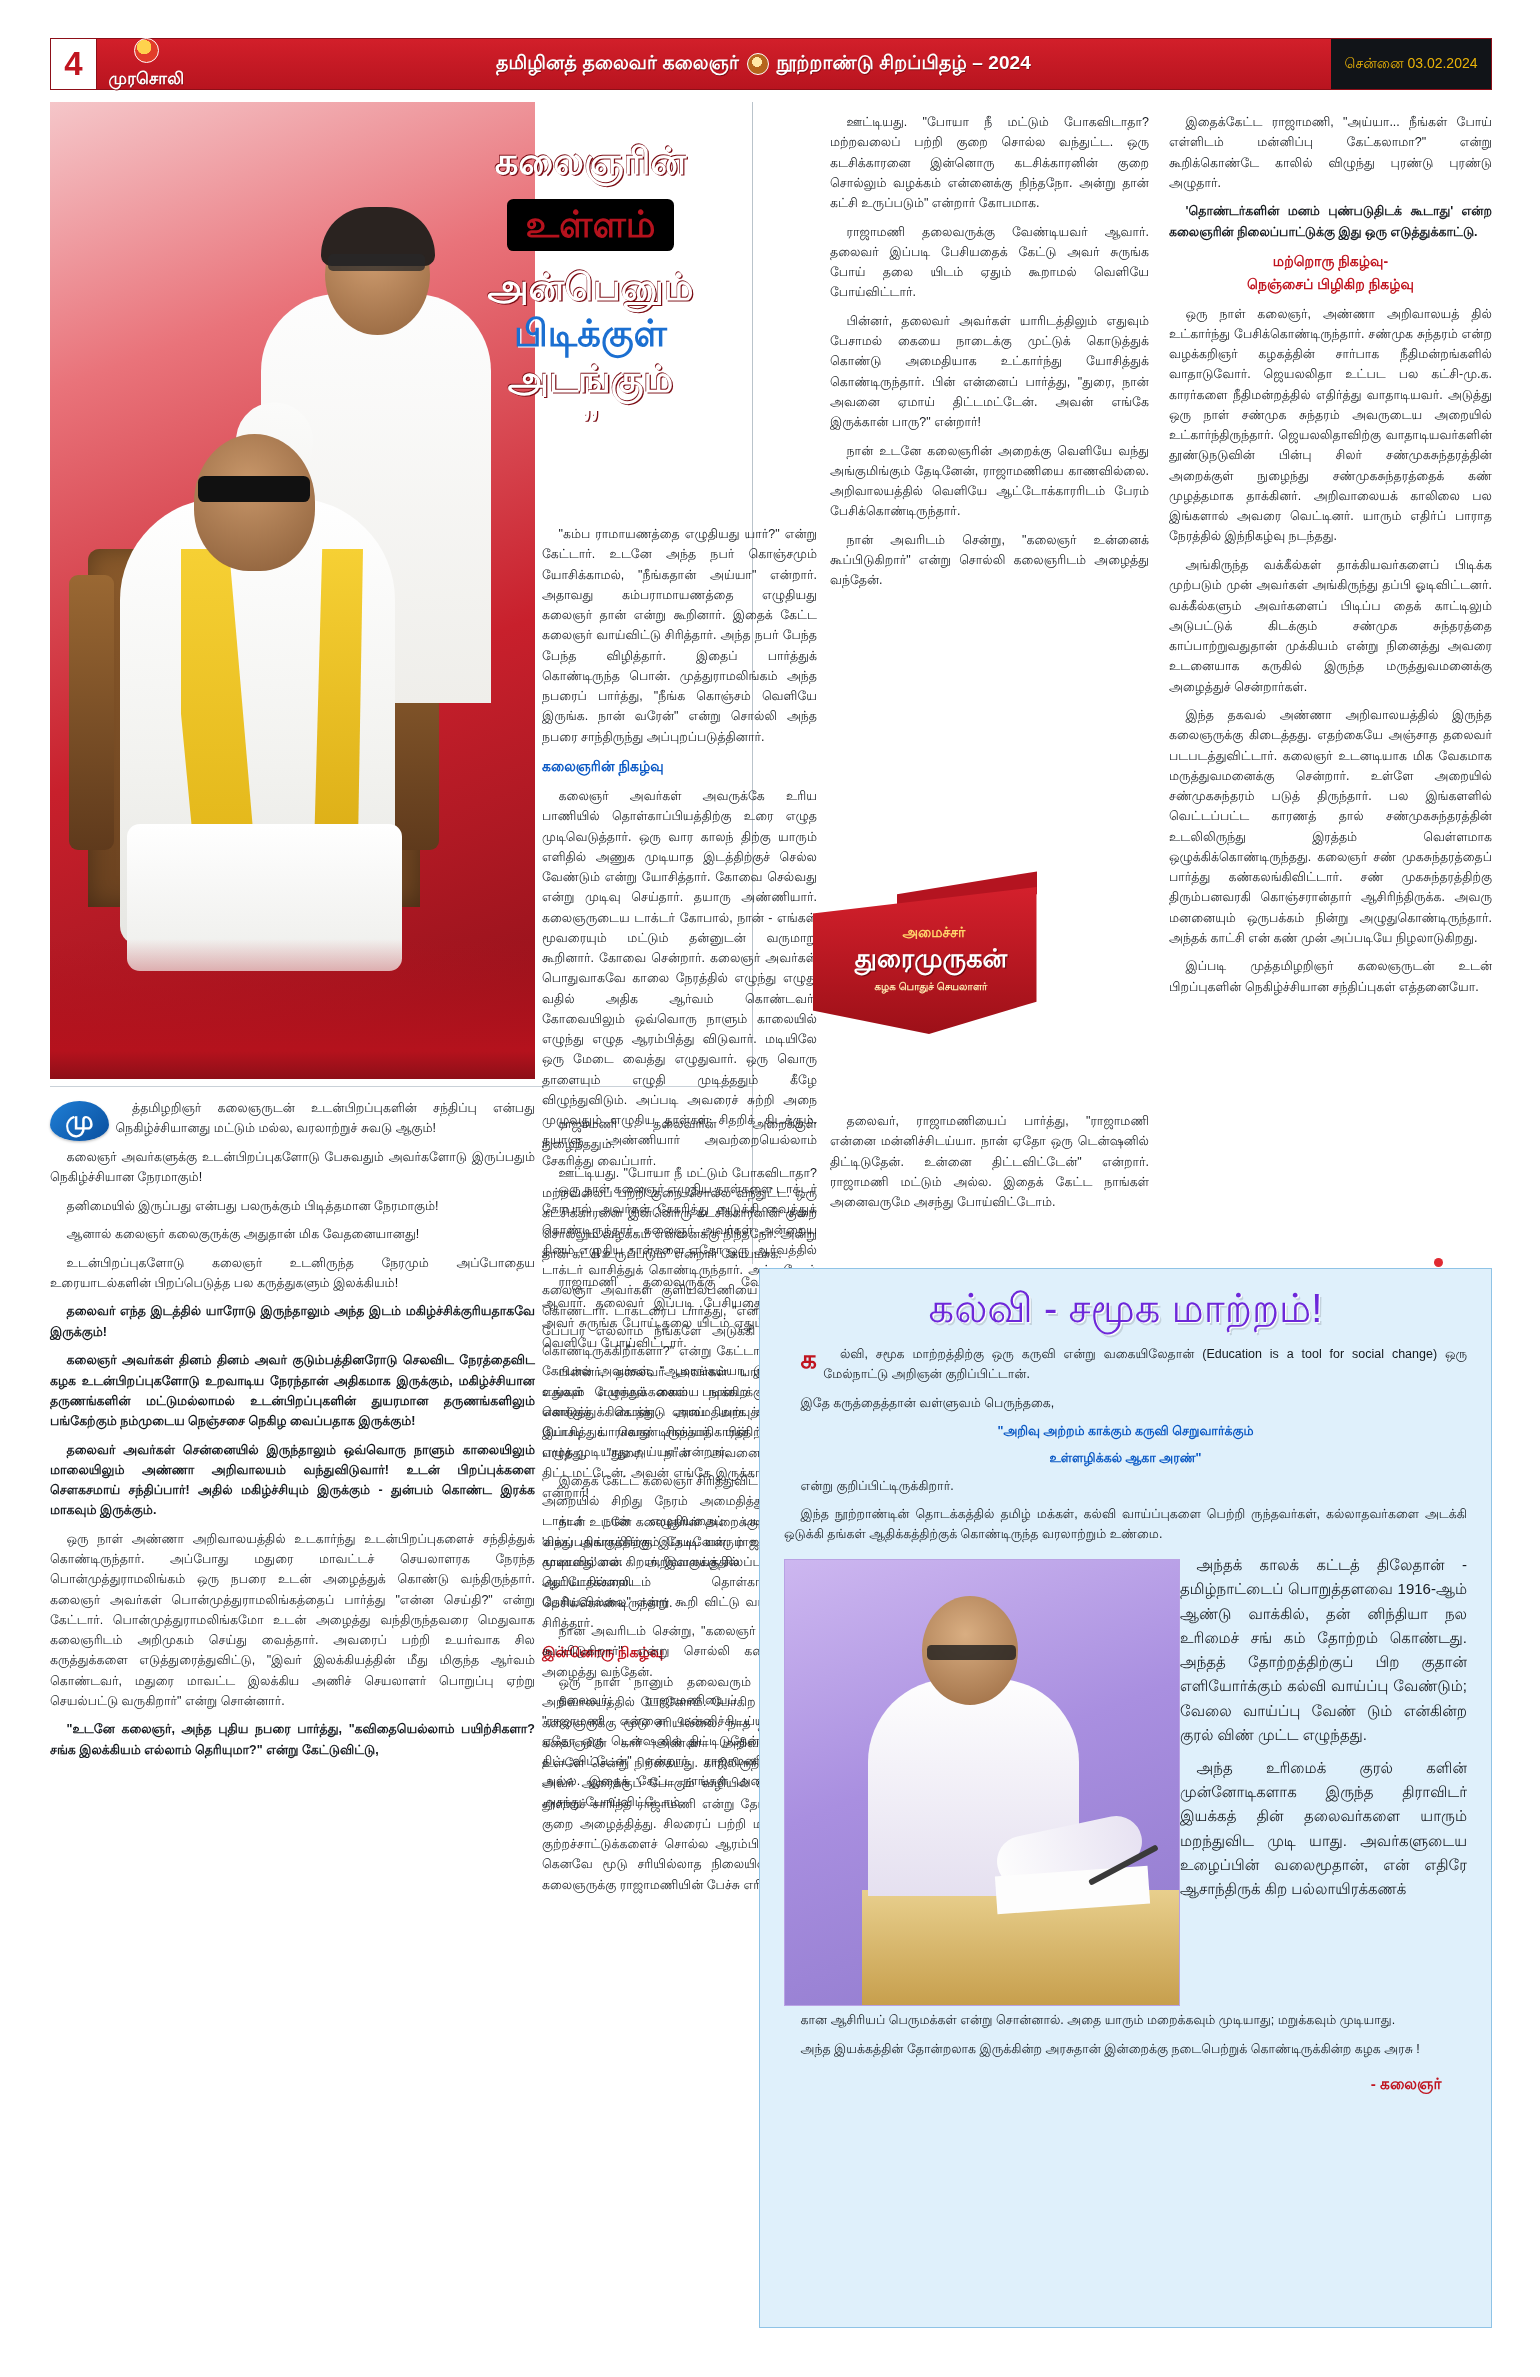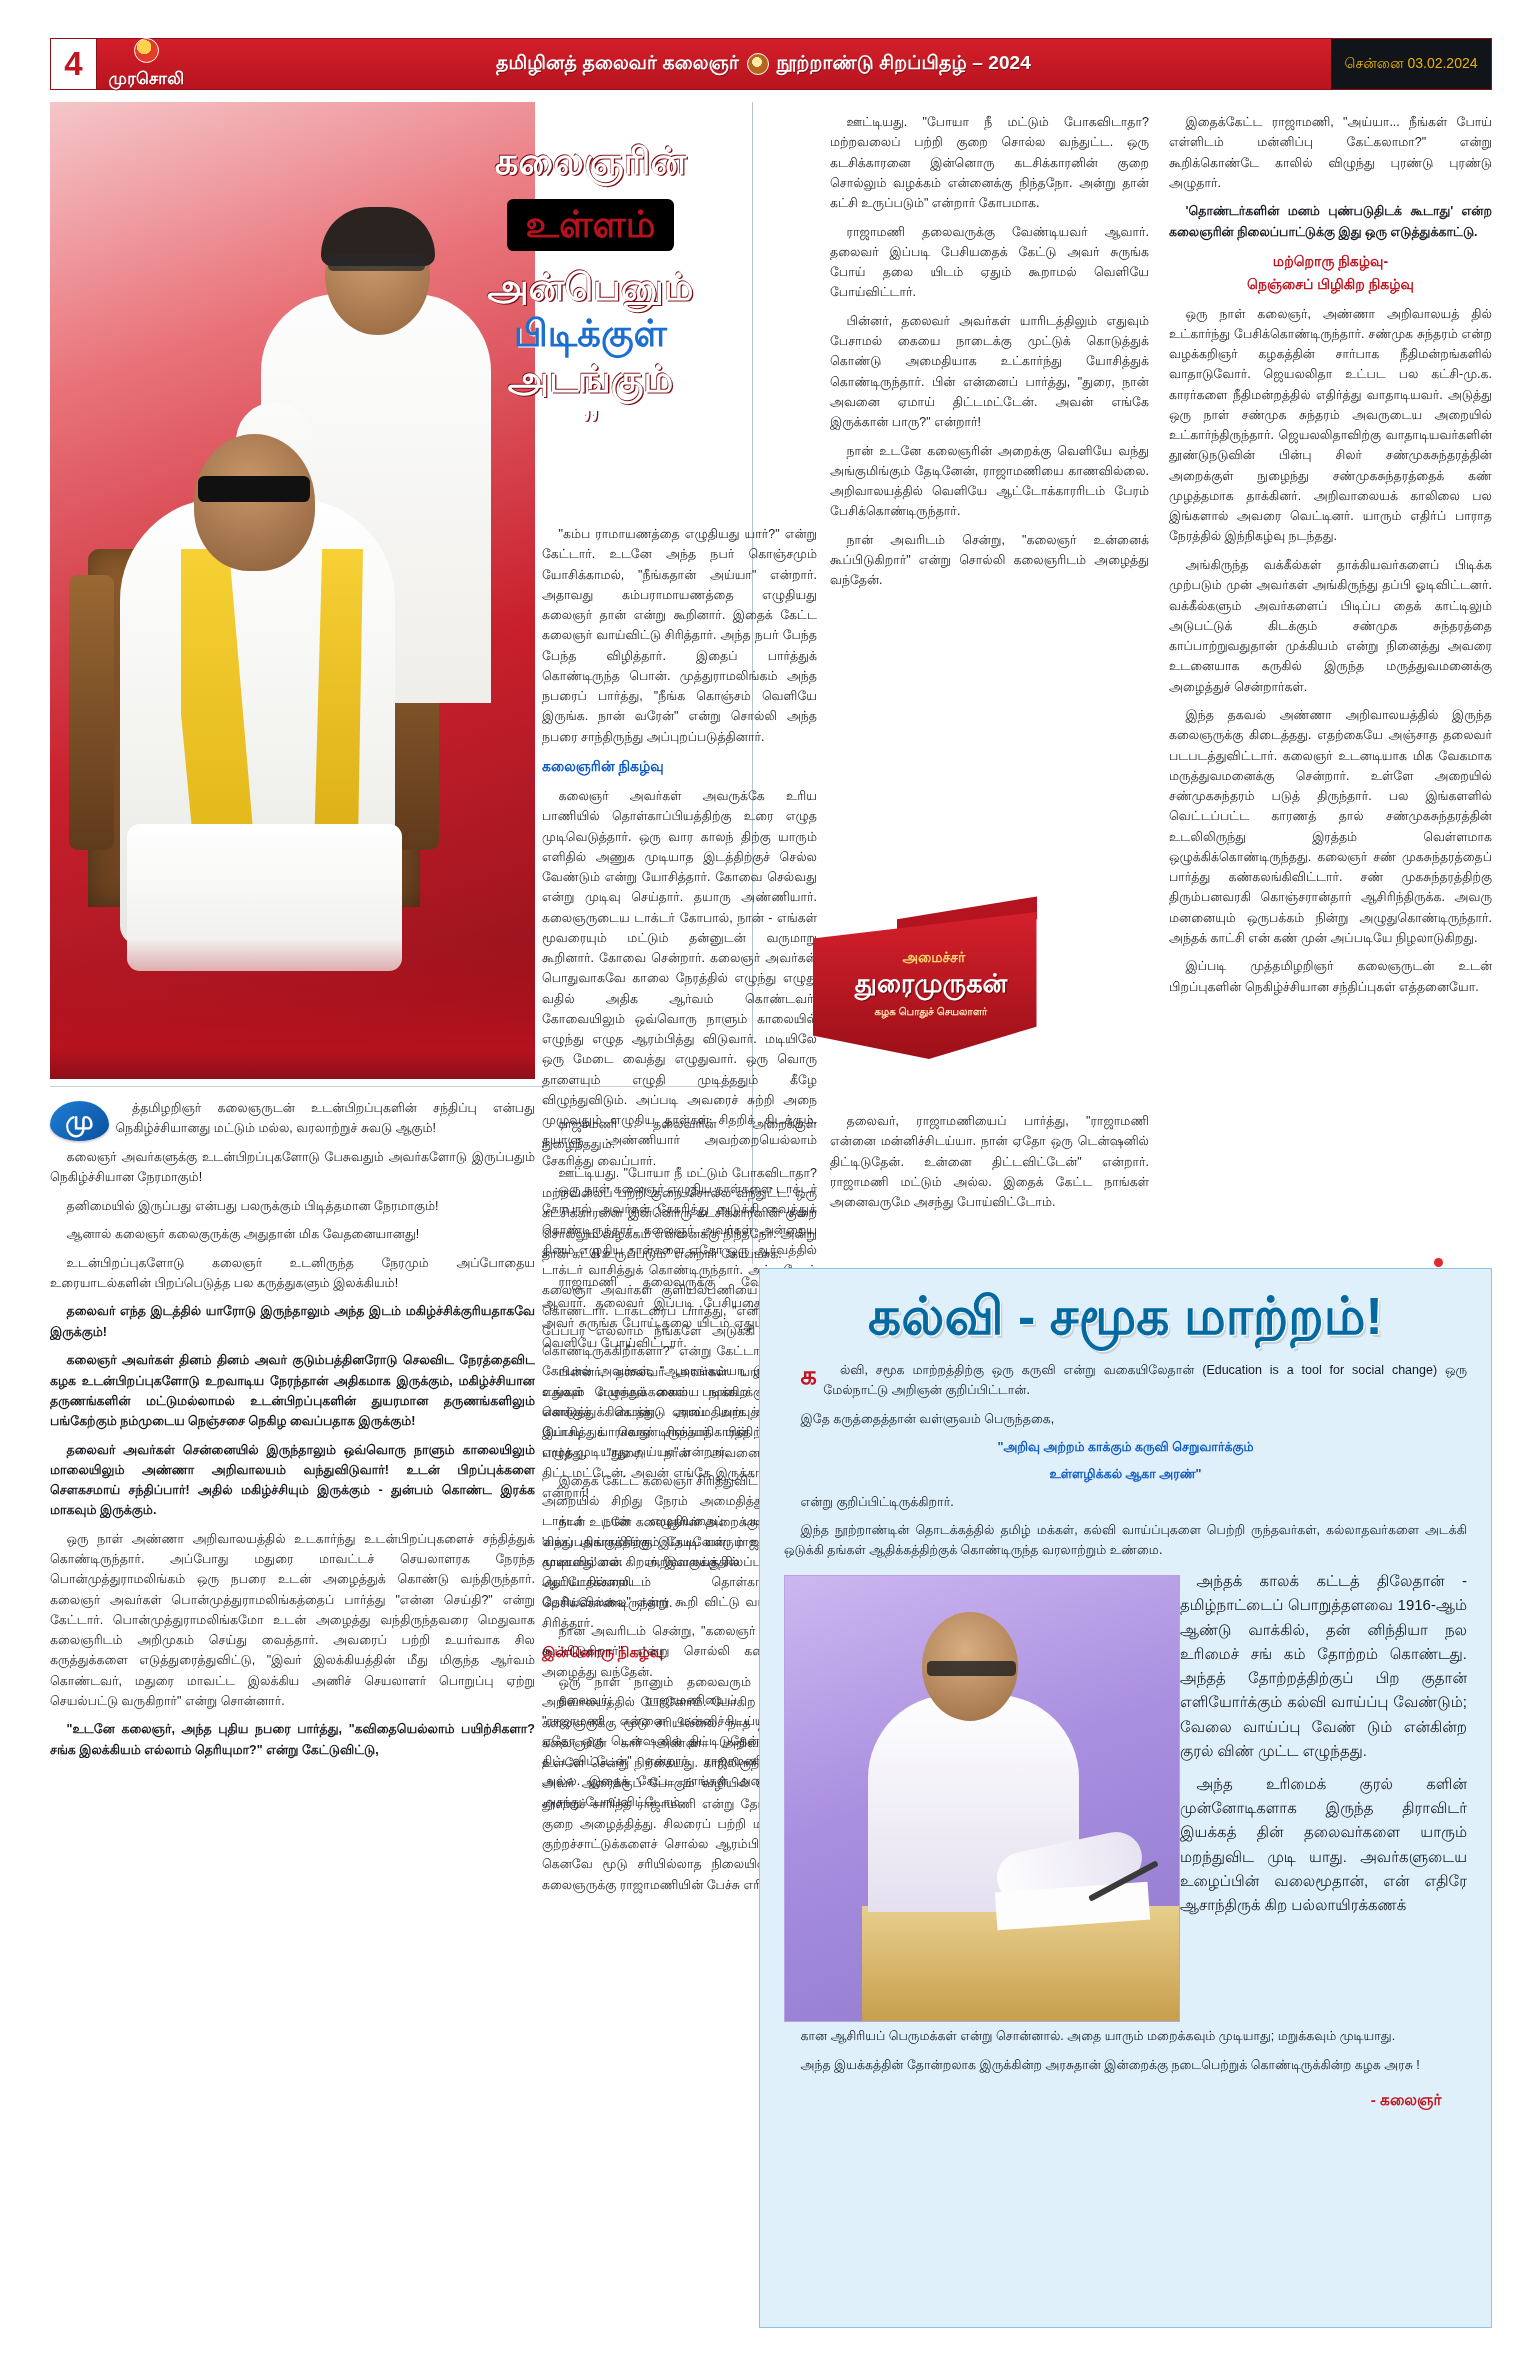--- a/index.html
+++ b/index.html
@@ -244,21 +244,21 @@
     width: 59px; height: 40px;
     background: linear-gradient(135deg,#1f7fd6,#0a4f9e);
     border-radius: 50% 50% 50% 50% / 60% 60% 40% 40%;
     color:#fff; font-size: 25.5px; font-weight: bold;
     display:flex; align-items:center; justify-content:center;
     box-shadow: 0 1.3px 2.6px rgba(0,0,0,.25);
   }
 
   
   .minister-flag {
-    position: absolute; left: 801px; top: 890px; width: 249px; height: 211px;
+    position: absolute; left: 801px; top: 865px; width: 249px; height: 211px;
     z-index: 6;
   }
   .flag-ribbon {
     position:absolute; left:11.5px; top:22px; width: 224px; height: 147px;
     background: linear-gradient(180deg,#d4202c 0%, #9d1018 100%);
     clip-path: polygon(0 18%, 100% 0, 100% 78%, 52% 100%, 0 84%);
     box-shadow: 1.3px 1.9px 3.8px rgba(0,0,0,.25);
   }
   .flag-ribbon-top {
     position:absolute; left:96px; top:6.4px; width: 140px; height: 38px;
@@ -289,23 +289,23 @@
   .edu-box {
     position: absolute;
     left: 759px; top: 1268px;
     width: 733px; height: 1060px;
     background: #dff0fb;
     border: 1.3px solid #8fc3e6;
   }
   .edu-title {
     margin: 16.6px 0 3.8px 0;
     text-align: center;
-    font-size: 52px;
-    font-weight: bold;
-    color: #0369a1;
+    font-size: 40px;
+    font-weight: normal;
+    color: #6d28d9;
     text-shadow: 1.3px 1.3px 0 #ffffff, 2.6px 2.6px 0 rgba(0,0,0,.12);
   }
   .edu-body {
     padding: 3.8px 24px 0 24px;
     font-size: 12.5px;
     line-height: 1.62;
     text-align: justify;
     color: #15191e;
   }
   .edu-body p { margin: 0 0 8.3px 0; text-indent: 16.6px; }

